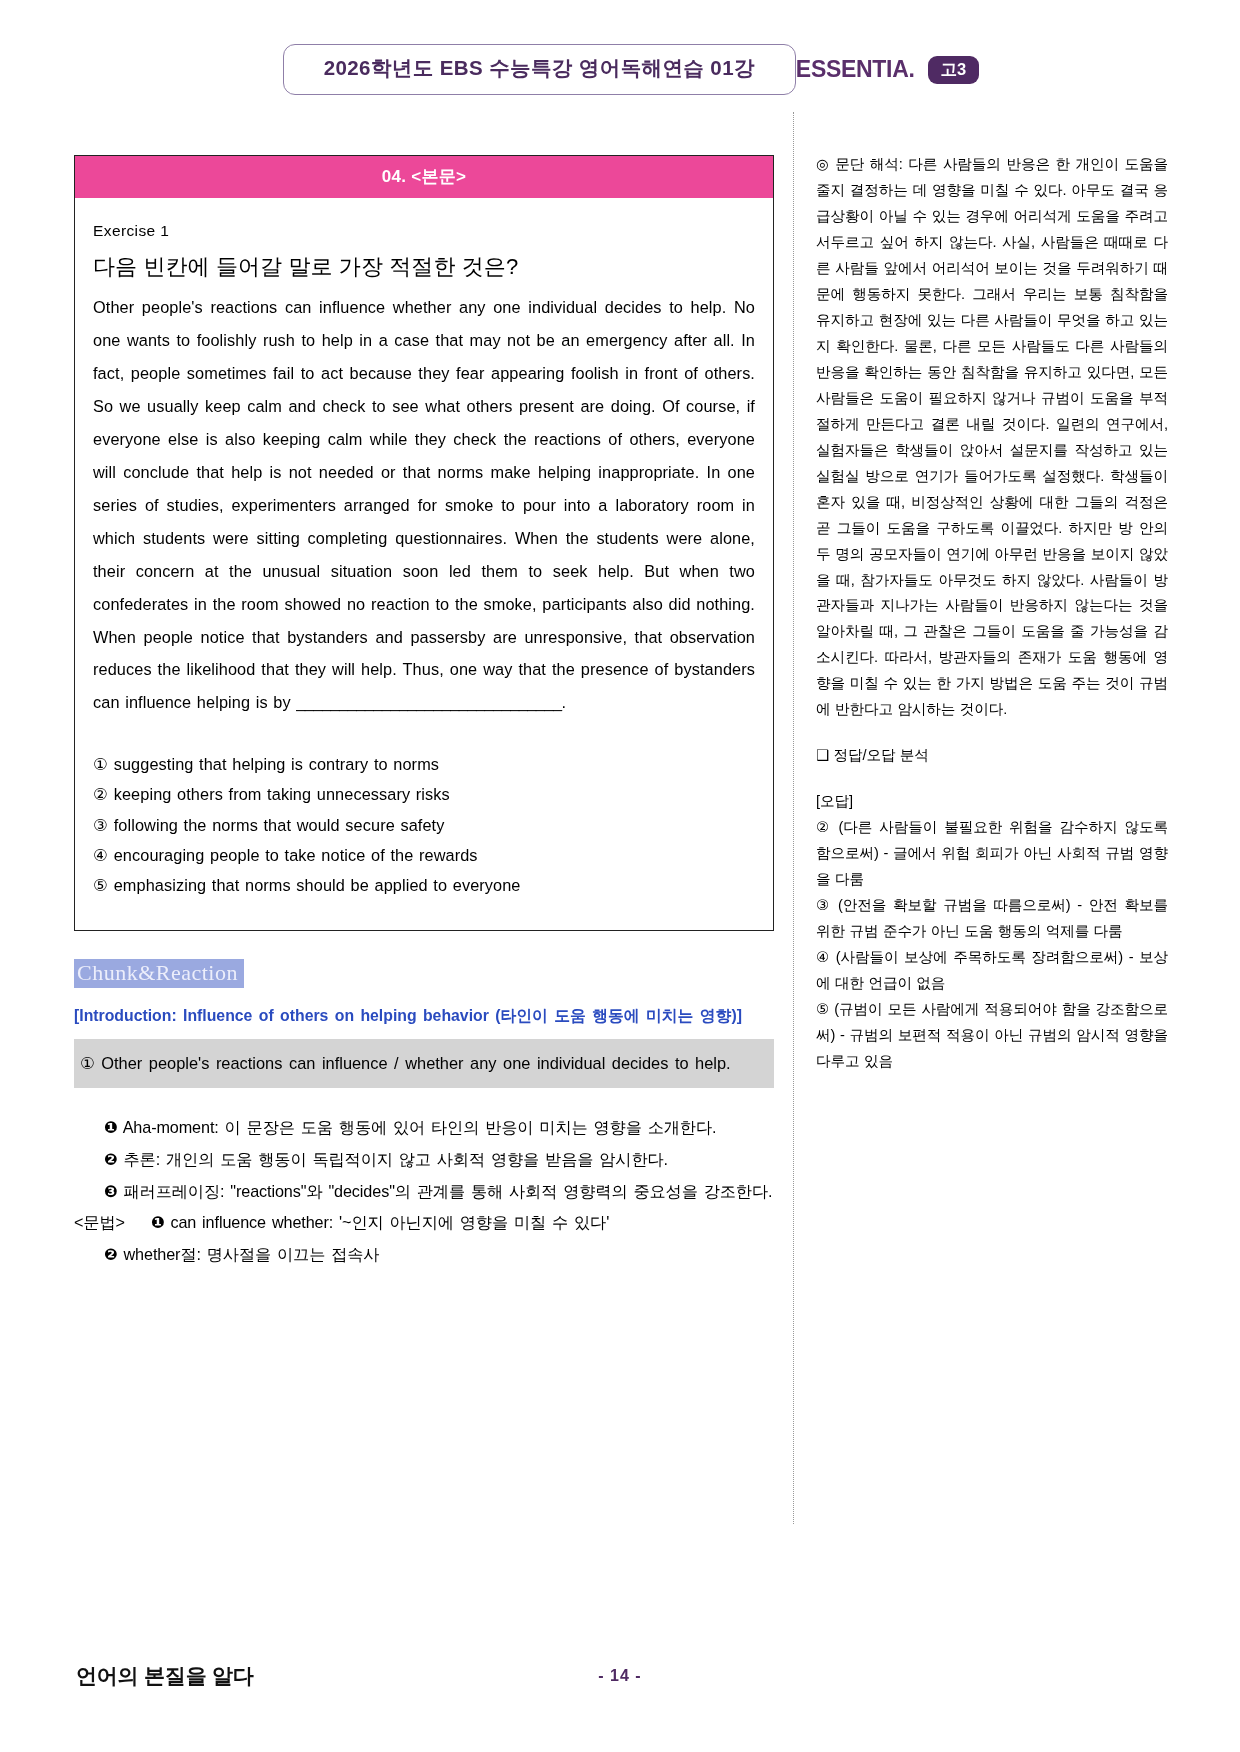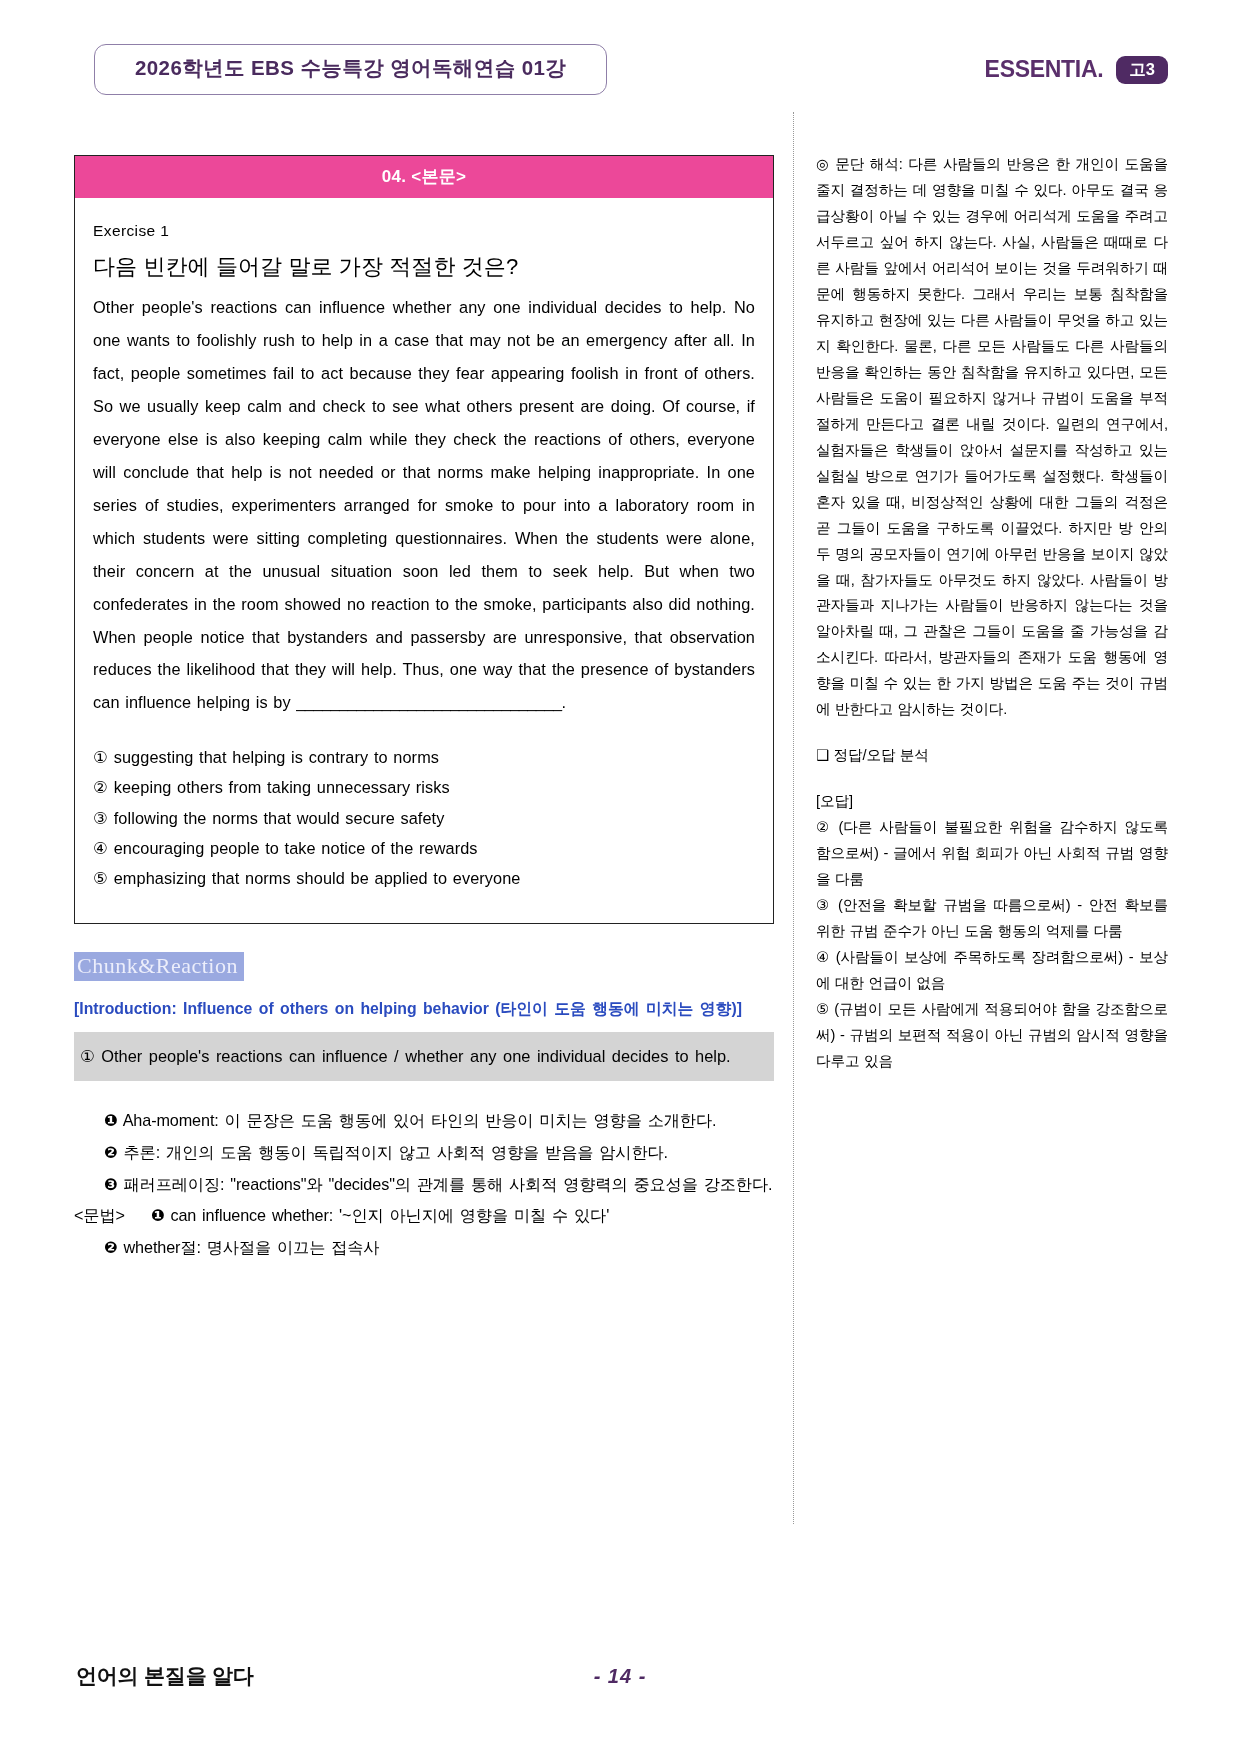--- a/index.html
+++ b/index.html
@@ -21,21 +21,21 @@
     padding: 0;
   }
 
   
   .header {
     position: relative;
     height: 112px;
     padding: 44px 72px 0 94px;
     display: flex;
     align-items: flex-start;
-    justify-content: space-between;
+    justify-content: center;
   }
   .title-pill {
     border: 1.6px solid #8f7fa8;
     border-radius: 12px;
     padding: 13px 40px 15px;
     color: #4a2b5e;
     font-size: 20.5px;
     font-weight: bold;
     letter-spacing: 0.4px;
     white-space: nowrap;
@@ -122,21 +122,21 @@
     font-size: 16.3px;
     line-height: 2.02;
     text-align: justify;
     text-justify: inter-word;
     letter-spacing: 0.1px;
     margin-top: 4px;
     word-spacing: 1px;
   }
   .blank-rule { letter-spacing: -0.5px; }
   .choices {
-    margin-top: 23px;
+    margin-top: 30px;
     font-size: 16.3px;
     line-height: 1.85;
     letter-spacing: 0.1px;
     word-spacing: 1px;
   }
   .choice { white-space: nowrap; }
   .choice .num { margin-right: 6px; }
 
   
   .cr-title {
@@ -209,25 +209,24 @@
     font-size: 21px;
     font-weight: bold;
     color: #111;
     letter-spacing: -0.2px;
   }
   .footer-page {
     position: absolute;
     left: 0;
     right: 0;
     text-align: center;
-    font-size: 20px;
+    font-size: 16px;
     font-weight: bold;
     color: #4f2a63;
     letter-spacing: 1px;
-    font-style: italic;
   }
 </style>
 </head>
 <body>
 
 <div class="page">
 
   <div class="header">
     <div class="title-pill">2026학년도 EBS 수능특강 영어독해연습 01강</div>
     <div class="brand-wrap">

